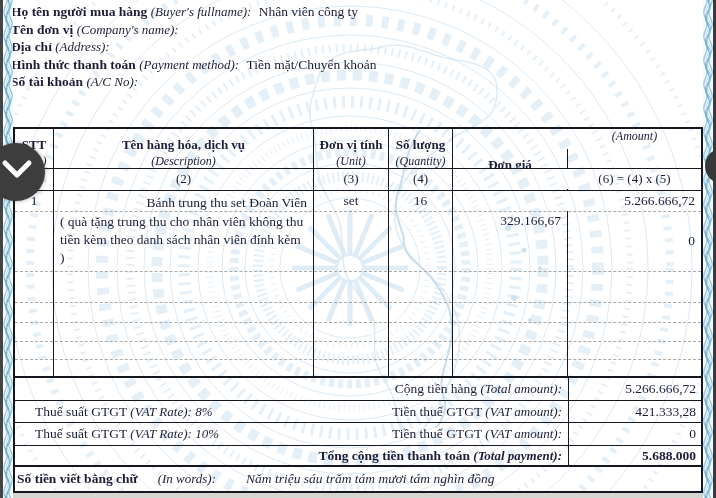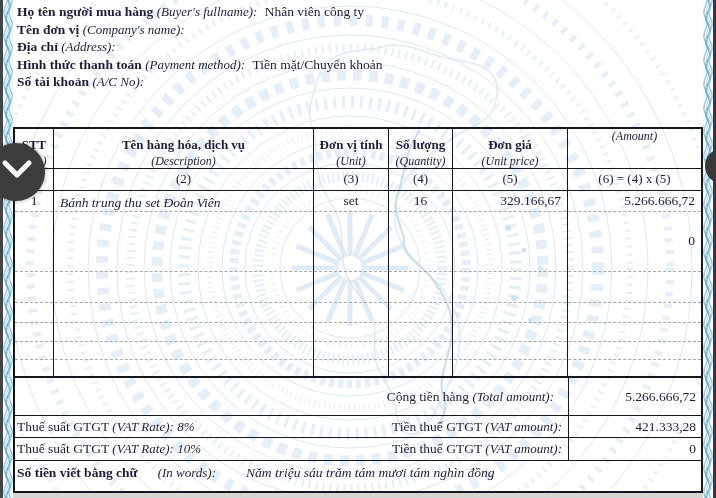--- a/index.html
+++ b/index.html
@@ -7,52 +7,52 @@
           font-family:"Liberation Serif","DejaVu Serif",serif;color:#1d1d38;}
   
   .edge-dark-left{position:absolute;left:0;top:0;width:3px;height:498px;background:#454545;z-index:6;}
   .edge-dark-right{position:absolute;left:713px;top:0;width:3px;height:498px;background:#3a3a3a;z-index:6;}
   .wave-strip{position:absolute;top:0;width:10px;height:498px;z-index:5;background:#f4fafd;}
   .wave-left{left:3px;} .wave-right{left:703px;}
   .bottom-grey{position:absolute;left:13px;top:493px;width:690px;height:5px;background:#d5d5d1;z-index:4;}
   
   .wm{position:absolute;left:13px;top:0;width:690px;height:493px;z-index:0;pointer-events:none;overflow:hidden;}
   
-  .buyer{position:absolute;left:17px;top:4px;width:680px;z-index:2;}
+  .buyer{position:absolute;left:11px;top:4px;width:680px;z-index:2;}
   .buyer-line{height:17.6px;font-size:13.5px;white-space:nowrap;}
   .lbl-vi{font-weight:bold;}
   .lbl-en{font-style:italic;font-size:13px;}
   .val{margin-left:4px;}
   
   .invoice-box{position:absolute;left:13px;top:127px;width:690px;height:366px;z-index:2;
                border:2px solid #16161e;box-sizing:border-box;display:flex;flex-direction:column;}
   .hrow{display:flex;box-sizing:border-box;border-bottom:1.5px solid #16161e;}
   .hrow1{height:40px;}
   .hrow2{height:22px;}
   .cell{box-sizing:border-box;border-right:1.5px solid #16161e;text-align:center;overflow:hidden;}
   .cell:last-child{border-right:none;}
-  .c1{width:39px;} .c2{width:260px;} .c3{width:75px;} .c4{width:64px;} .c5{width:115px;} .c6{width:133px;}
+  .c1{width:39px;} .c2{width:260px;} .c3{width:75px;} .c4{width:64px;} .c5{width:115px;margin-top:20px;} .c6{width:133px;}
   .h-vi{font-weight:bold;font-size:13px;line-height:19px;padding-top:6px;}
   .h-en{font-style:italic;font-size:12px;line-height:15px;}
   .h-num{font-size:13px;line-height:20px;}
   .body{position:relative;height:187px;box-sizing:border-box;border-bottom:2px solid #16161e;display:flex;}
   .guide{position:absolute;left:0;width:100%;border-top:1px dashed #a8a8a6;z-index:1;}
   .g1{top:20px;} .g2{top:80px;} .g3{top:111px;} .g4{top:131px;} .g5{top:150px;} .g6{top:168px;}
   .bcol{box-sizing:border-box;border-right:1.5px solid #16161e;position:relative;z-index:2;
         padding:2px 6px;font-size:13.5px;}
   .bcol:last-child{border-right:none;}
   .t-center{text-align:center;} .t-right{text-align:right;}
-  .item-name{line-height:20px;text-align:left;font-style:italic;}
+  .item-name{line-height:20px;text-align:right;}
   .item-note{line-height:18px;text-align:left;}
   .amt-zero{margin-top:24px;}
   
   .trow{display:flex;box-sizing:border-box;border-bottom:1.5px solid #16161e;font-size:13.5px;align-items:center;}
-  .trA{height:38px;gap:8px;} .trB{height:22px;} .trC{height:23px;}
+  .trA{height:23px;} .trB{height:22px;} .trC{height:23px;}
   .trD{height:21px;border-bottom:2px solid #16161e;font-weight:bold;}
-  .t-left{flex:1;padding-left:2px;white-space:nowrap;}
+  .t-left{flex:1;padding-left:20px;white-space:nowrap;}
   .t-label{text-align:right;padding-right:6px;white-space:nowrap;flex:1;}
   .t-amount{width:133px;box-sizing:border-box;border-left:1.5px solid #16161e;text-align:right;
             padding-right:5px;white-space:nowrap;align-self:stretch;display:flex;align-items:center;justify-content:flex-end;}
   .inwords{height:24px;display:flex;align-items:center;padding-left:2px;font-size:13.5px;}
   .inwords .val-words{font-style:italic;margin-left:30px;font-family:Liberation Serif, serif;}
   
   .scroll-btn{position:absolute;left:-13px;top:143px;width:58px;height:58px;border-radius:50%;
               background:#3d3d3d;z-index:60;box-shadow:0 0 4px rgba(0,0,0,0.35);cursor:pointer;}
   .nav-right{position:absolute;left:705px;top:148px;width:36px;height:36px;border-radius:50%;
              background:#383838;z-index:60;cursor:pointer;}
@@ -198,20 +198,21 @@
       <div class="guide g3"></div>
       <div class="guide g4"></div>
       <div class="guide g5"></div>
       <div class="guide g6"></div>
 
       <div class="bcol c1 t-center">
         <div>1</div>
       </div>
       <div class="bcol c2">
         <div class="item-name">Bánh trung thu set Đoàn Viên</div>
+        <div class="item-note">( quà tặng trung thu cho nhân viên không thu tiền kèm theo danh sách nhân viên đính kèm )</div>
       </div>
       <div class="bcol c3 t-center">
         <div>set</div>
       </div>
       <div class="bcol c4 t-center">
         <div>16</div>
       </div>
       <div class="bcol c5 t-right">
         <div>329.166,67</div>
       </div>
@@ -248,20 +249,27 @@
         <span class="lbl-en">(VAT Rate):</span>
         <span class="lbl-en">10%</span>
       </div>
       <div class="t-label">
         <span>Tiền thuế GTGT</span>
         <span class="lbl-en">(VAT amount):</span>
       </div>
       <div class="t-amount">0</div>
     </div>
 
+    <div class="trow trD">
+      <div class="t-label">
+        <span>Tổng cộng tiền thanh toán</span>
+        <span class="lbl-en">(Total payment):</span>
+      </div>
+      <div class="t-amount">5.688.000</div>
+    </div>
 
     <div class="inwords">
       <span class="lbl-vi">Số tiền viết bằng chữ</span>
       <span class="lbl-en" style="margin-left:20px;">(In words):</span>
       <span class="val-words">Năm triệu sáu trăm tám mươi tám nghìn đồng</span>
     </div>
   </div>
 
   <div class="scroll-btn">
     <svg width="58" height="58">

